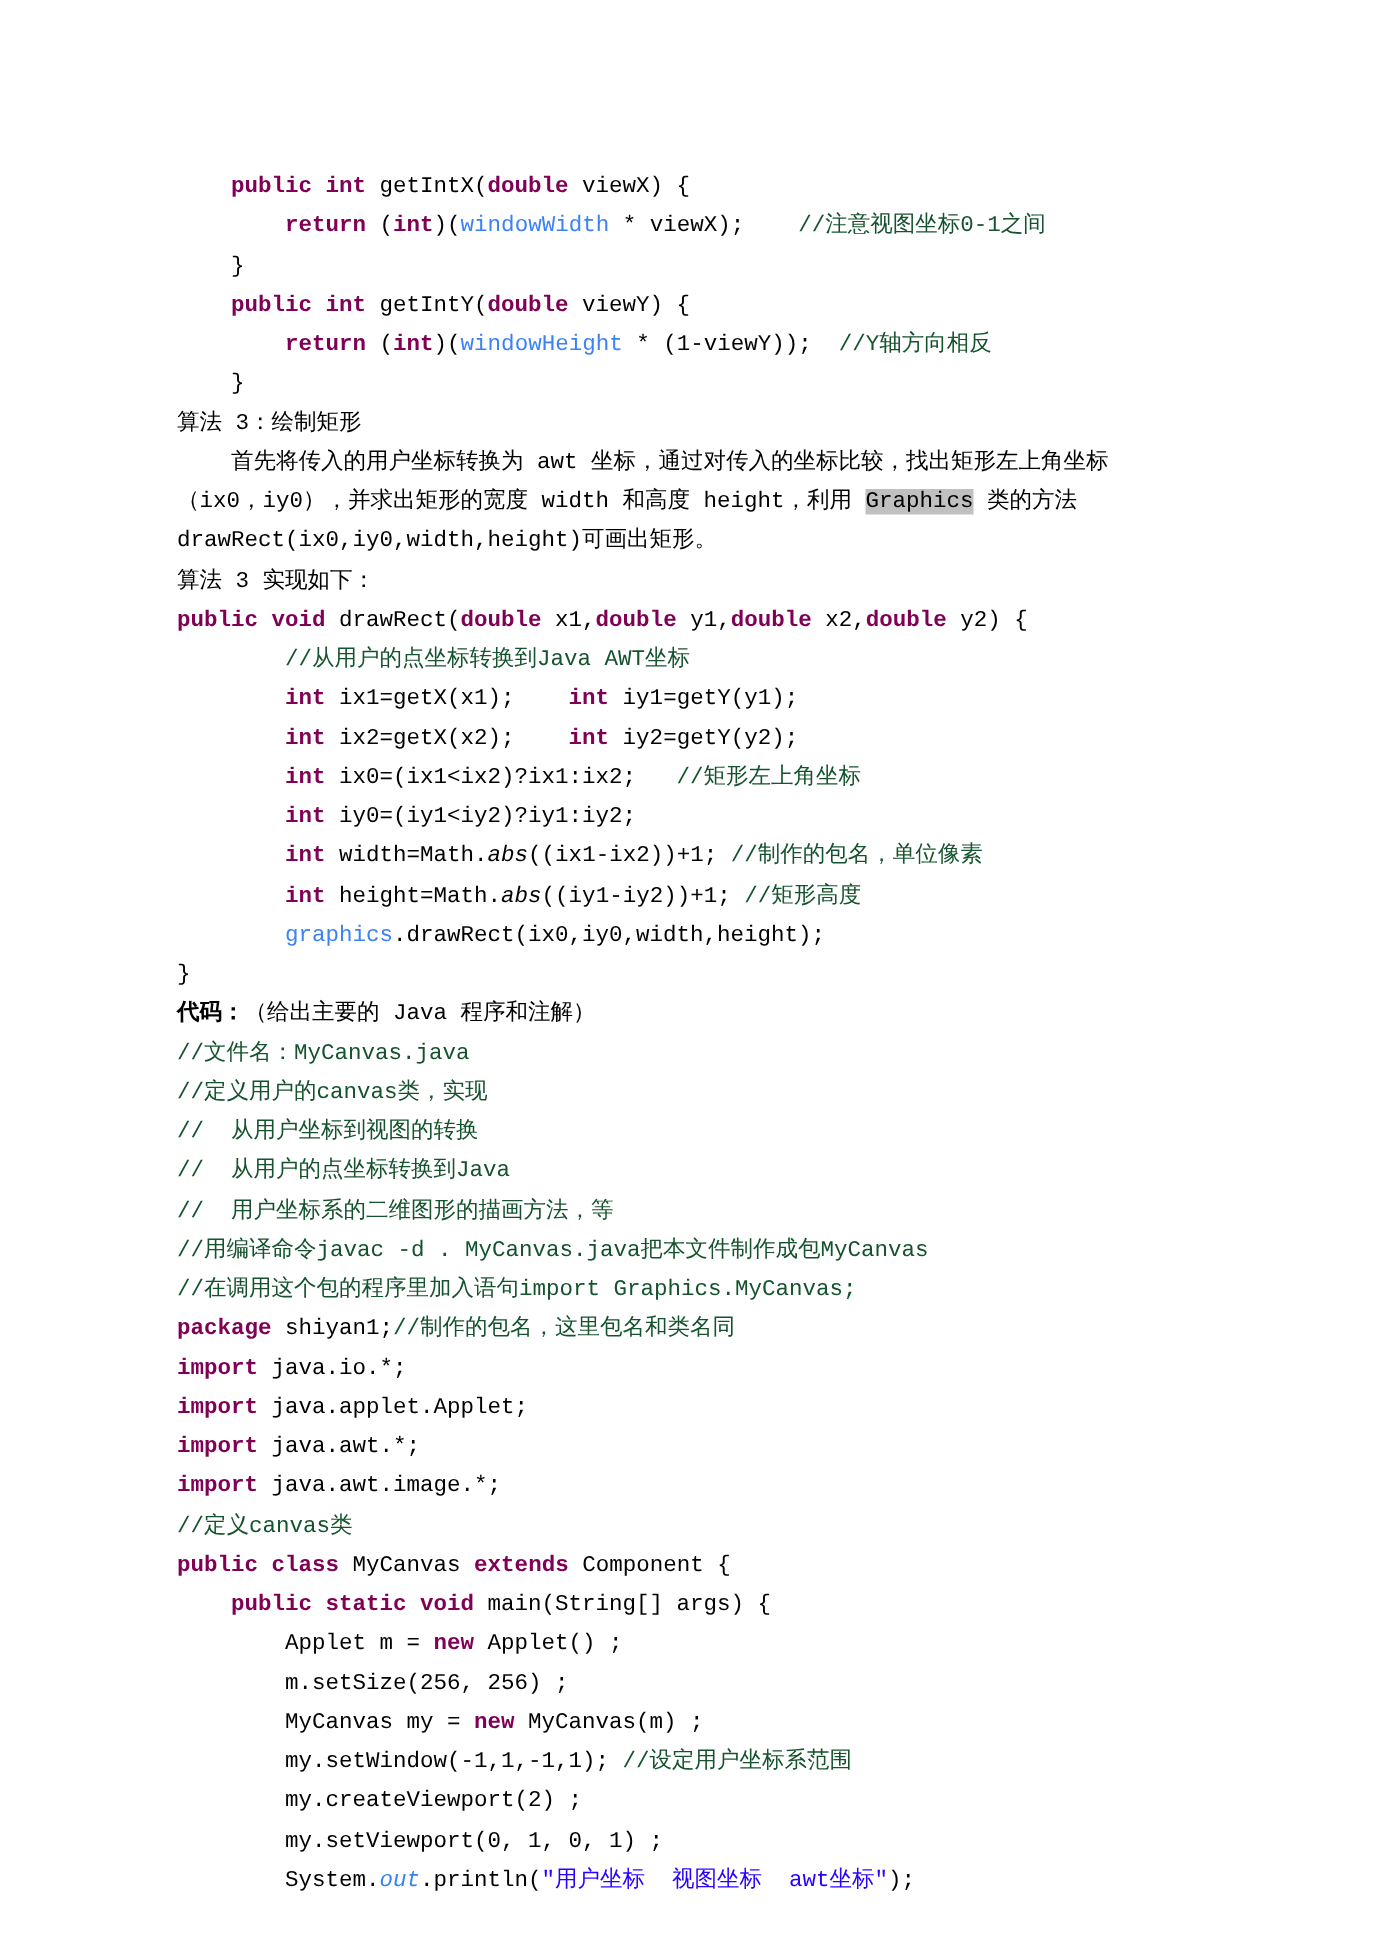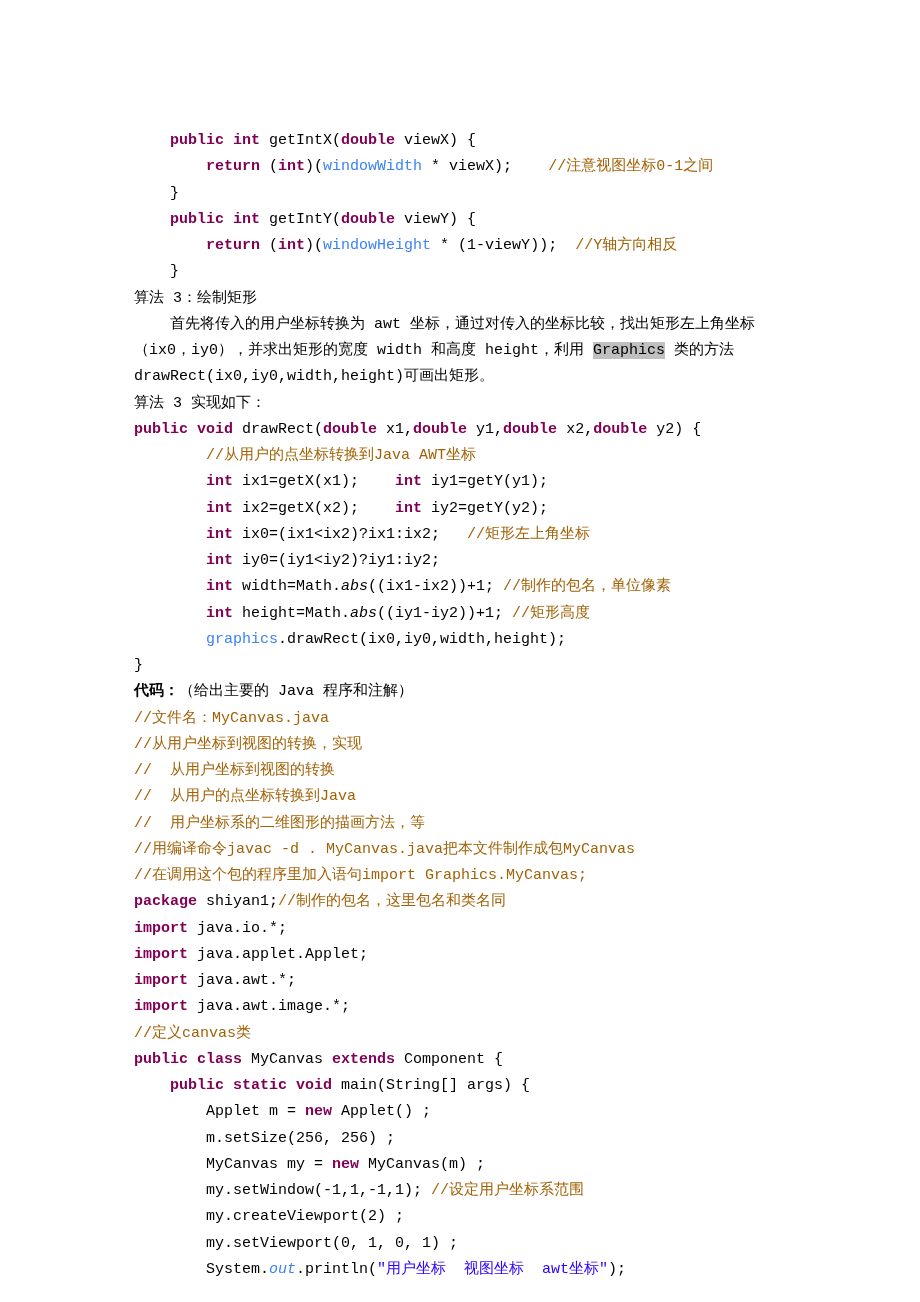--- a/index.html
+++ b/index.html
@@ -10,29 +10,29 @@
     font-size: 15px;
     line-height: 1.75;
     color: #000000;
   }
   .page {
     width: 920px;
     box-sizing: border-box;
     padding: 112px 90px 60px 118px;
   }
   pre {
-    margin: 16px;
+    margin: 0;
     font-family: inherit;
     font-size: inherit;
     line-height: inherit;
     white-space: pre;
   }
   .kw { color: #7f0055; font-weight: bold; }
   .str { color: #2a00ff; }
-  .cmt { color: #a16207; }
+  .cmt { color: #14532d; }
   .fld { color: #3b82f6; }
   .ital { font-style: italic; }
   .hl { background: #c0c0c0; }
   .ul { }
   .bold { font-weight: bold; font-family: Liberation Mono, monospace; }
 </style>
 </head>
 <body>
 
 <div class="page">
@@ -52,21 +52,21 @@
         <span class="kw">int</span> ix1=getX(x1);    <span class="kw">int</span> iy1=getY(y1);
         <span class="kw">int</span> ix2=getX(x2);    <span class="kw">int</span> iy2=getY(y2);
         <span class="kw">int</span> ix0=(ix1&lt;ix2)?ix1:ix2;   <span class="cmt">//矩形左上角坐标</span>
         <span class="kw">int</span> iy0=(iy1&lt;iy2)?iy1:iy2;
         <span class="kw">int</span> width=Math.<span class="ital">abs</span>((ix1-ix2))+1; <span class="cmt">//制作的包名，单位像素</span>
         <span class="kw">int</span> height=Math.<span class="ital">abs</span>((iy1-iy2))+1; <span class="cmt">//矩形高度</span>
         <span class="fld">graphics</span>.drawRect(ix0,iy0,width,height);
 }
 <span class="bold">代码：</span>（给出主要的 Java 程序和注解）
 <span class="cmt">//文件名：MyCanvas.java</span>
-<span class="cmt">//从用户坐标到视图的转换，实现</span>
+<span class="cmt">//定义用户的canvas类，实现</span>
 <span class="cmt">//  从用户坐标到视图的转换</span>
 <span class="cmt">//  从用户的点坐标转换到Java</span>
 <span class="cmt">//  用户坐标系的二维图形的描画方法，等</span>
 <span class="cmt">//用编译命令</span><span class="cmt ul">javac</span><span class="cmt"> -d . MyCanvas.java把本文件制作成包MyCanvas</span>
 <span class="cmt">//在调用这个包的程序里加入语句import Graphics.MyCanvas;</span>
 <span class="kw">package</span> shiyan1;<span class="cmt">//制作的包名，这里包名和类名同</span>
 <span class="kw">import</span> <span class="ul">java.io</span>.*;
 <span class="kw">import</span> java.applet.Applet;
 <span class="kw">import</span> java.awt.*;
 <span class="kw">import</span> java.awt.image.*;

